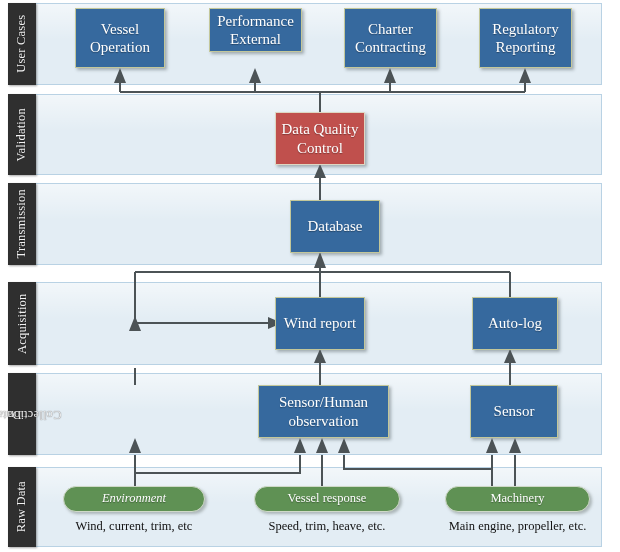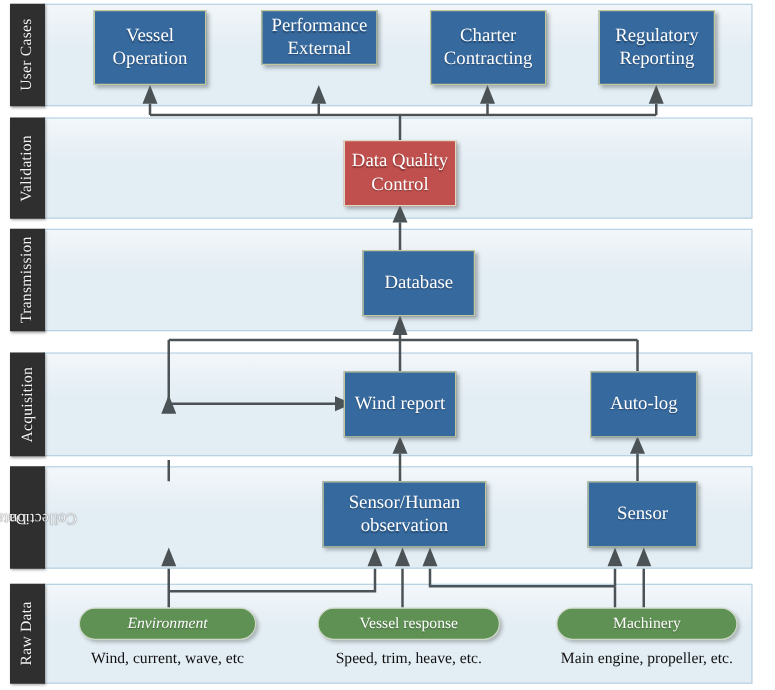--- a/index.html
+++ b/index.html
@@ -264,21 +264,21 @@
     <span>Environment</span>
   </div>
   <div class="node green" style="left:254px;top:486px;width:146px;height:26px;">
     <span>Vessel response</span>
   </div>
   <div class="node green" style="left:445px;top:486px;width:145px;height:26px;">
     <span>Machinery</span>
   </div>
 
   <div class="caption" style="left:63px;top:519px;width:142px;">
-    <span>Wind, current, wave, etc</span>
+    <span>Wind, current, trim, etc</span>
   </div>
   <div class="caption" style="left:254px;top:519px;width:146px;">
     <span>Speed, trim, heave, etc.</span>
   </div>
   <div class="caption" style="left:443px;top:519px;width:149px;">
     <span>Main engine, propeller, etc.</span>
   </div>
 
 </div>
 

